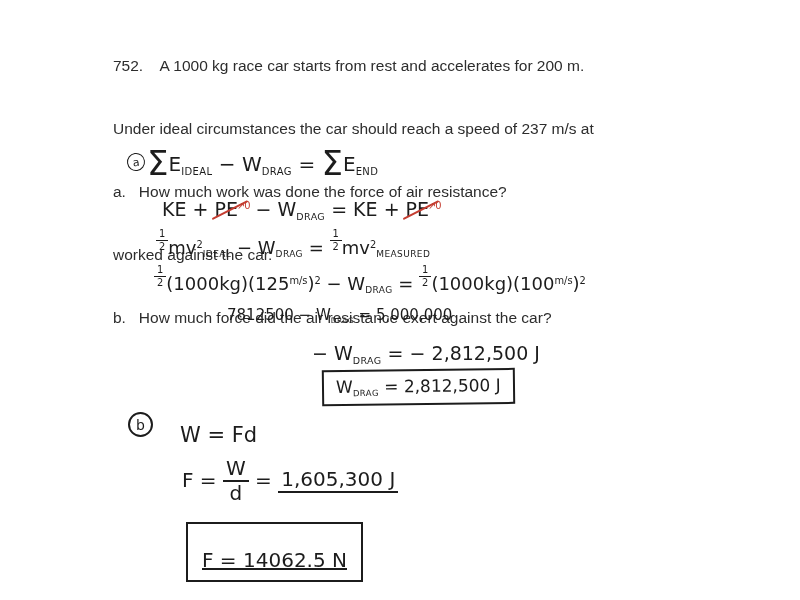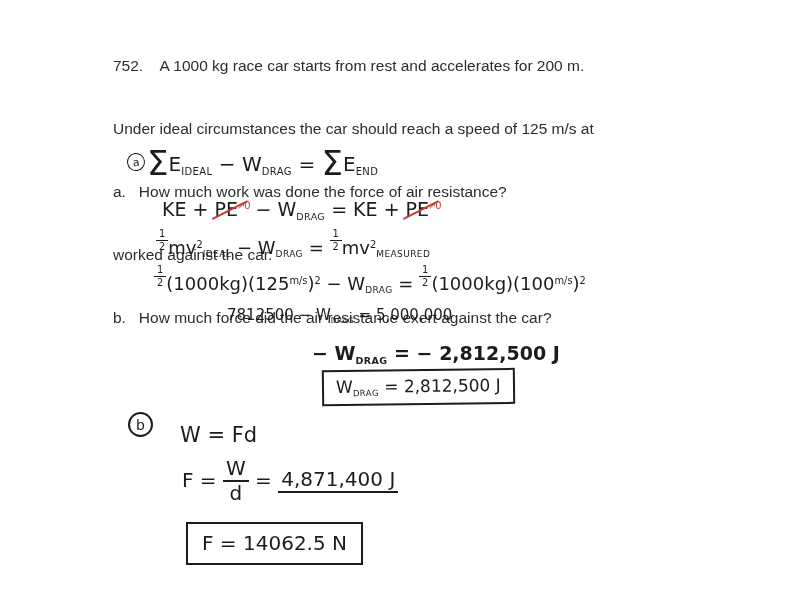--- a/index.html
+++ b/index.html
@@ -44,50 +44,50 @@
     box-sizing:border-box;
   }
   .label-a{left:127px;top:153px;width:18px;height:18px;border:1.6px solid #1c1c1c;font-size:11px;transform:rotate(-8deg);}
   .label-b{left:128px;top:412px;width:25px;height:25px;border:2px solid #1c1c1c;font-size:14px;}
   
   .eq-a1{left:147px;top:150px;font-size:20px;}
   .eq-a2{left:162px;top:198px;font-size:19px;}
   .eq-a3{left:156px;top:229px;font-size:18px;}
   .eq-a4{left:154px;top:265px;font-size:18px;}
   .eq-a5{left:227px;top:306px;font-size:15px;}
-  .eq-a6{left:312px;top:342px;font-size:19px;font-weight:bold;}
+  .eq-a6{left:312px;top:342px;font-size:19px;}
   .eq-b1{left:180px;top:423px;font-size:21px;}
   .eq-b2{left:182px;top:458px;font-size:20px;}
   
   .answer-box{
     border:2px solid #1c1c1c;background:#ffffff;
   }
   .box-a{left:322px;top:369px;font-size:17px;padding:5px 12px 6px;transform:rotate(-0.7deg);}
-  .box-b{left:186px;top:522px;font-size:20px;padding:7px 14px 8px;}
+  .box-b{left:186px;top:522px;font-size:20px;padding:24px 14px 8px;text-decoration:underline;}
 </style>
 </head>
 <body>
 
 <div class="page" style="--red:#c43c30;">
 
   <div class="problem">
     <div>752.    A 1000 kg race car starts from rest and accelerates for 200 m.</div>
-    <div>Under ideal circumstances the car should reach a speed of 125 m/s at</div>
+    <div>Under ideal circumstances the car should reach a speed of 237 m/s at</div>
     <div>a.   How much work was done the force of air resistance?</div>
     <div>worked against the car.</div>
     <div>b.   How much force did the air resistance exert against the car?</div>
   </div>
 
   <div class="circle-label label-a">a</div>
   <div class="hand eq-a1"><span class="big">Σ</span>E<sub>IDEAL</sub> − W<sub>DRAG</sub> = <span class="big">Σ</span>E<sub>END</sub></div>
   <div class="hand eq-a2">KE + <span class="cancel">PE<span class="lim">↗0</span></span> − W<sub>DRAG</sub> = KE + <span class="cancel">PE<span class="lim">↗0</span></span></div>
   <div class="hand eq-a3"><span class="frac small"><span class="num">1</span><span class="den">2</span></span>mv<sup>2</sup><sub>IDEAL</sub> − W<sub>DRAG</sub> = <span class="frac small"><span class="num">1</span><span class="den">2</span></span>mv<sup>2</sup><sub>MEASURED</sub></div>
   <div class="hand eq-a4"><span class="frac small"><span class="num">1</span><span class="den">2</span></span>(1000kg)(125<sup>m/s</sup>)<sup>2</sup> − W<sub>DRAG</sub> = <span class="frac small"><span class="num">1</span><span class="den">2</span></span>(1000kg)(100<sup>m/s</sup>)<sup>2</sup></div>
   <div class="hand eq-a5">7812500 − W<sub>DRAG</sub> = 5,000,000</div>
   <div class="hand eq-a6">− W<sub>DRAG</sub> = − 2,812,500 J</div>
   <div class="hand answer-box box-a">W<sub>DRAG</sub> = 2,812,500 J</div>
 
   <div class="circle-label label-b">b</div>
   <div class="hand eq-b1">W = Fd</div>
-  <div class="hand eq-b2">F = <span class="frac"><span class="num">W</span><span class="den">d</span></span> = <span class="frac"><span class="num">4,871,400 J</span></span></div>
+  <div class="hand eq-b2">F = <span class="frac"><span class="num">W</span><span class="den">d</span></span> = <span class="frac"><span class="num">1,605,300 J</span></span></div>
   <div class="hand answer-box box-b">F = 14062.5 N</div>
 
 </div>
 
 </body></html>

